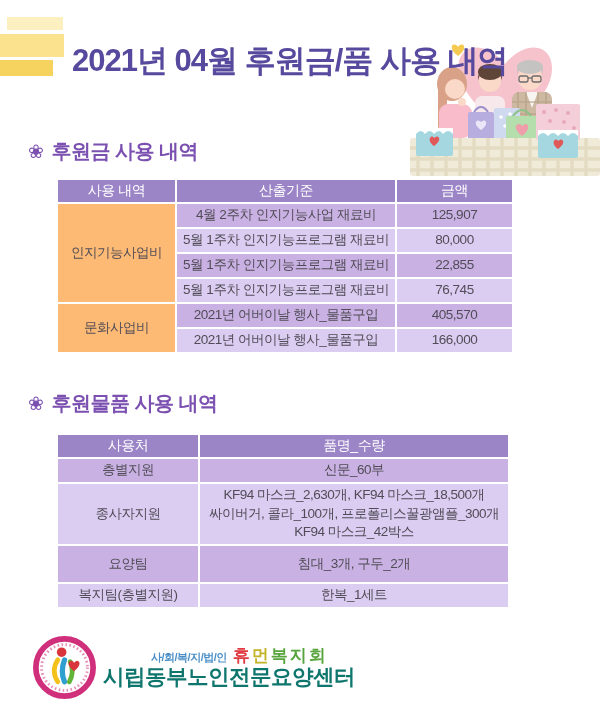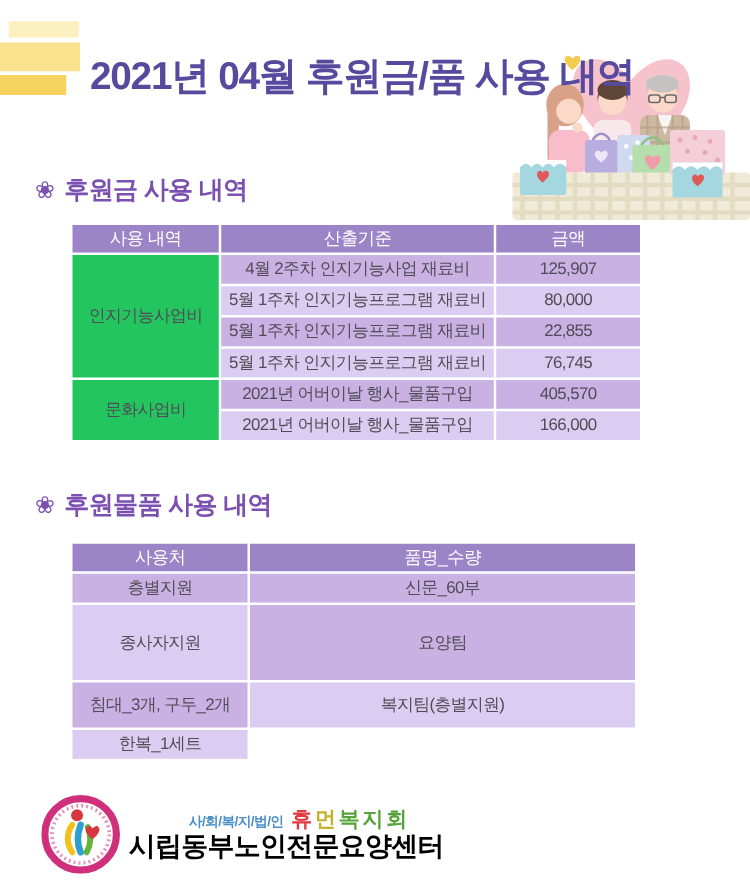--- a/index.html
+++ b/index.html
@@ -29,39 +29,39 @@
   .section-head .flower { font-size:19px; font-weight:normal; }
   .sh1 { top:138px; }
   .sh2 { top:390px; }
 
   
   .tbl { position:absolute; left:58px; display:grid; gap:2px; background:#fff; }
   .tbl > div { display:flex; align-items:center; justify-content:center; text-align:center; }
   .th { background:#9b85c7; color:#fff; font-weight:normal; font-size:14px; letter-spacing:-0.5px; }
   .r-dark  { background:#c9b2e3; }
   .r-light { background:#dbcdf1; }
-  .cat     { background:#22c55e; }
+  .cat     { background:#fdba74; }
   .cell { font-size:13.5px; letter-spacing:-0.5px; line-height:1.4; }
   .cell.multi { flex-direction:column; }
   .money-tbl { top:180px; grid-template-columns:117px 218px 115px; grid-template-rows:22px repeat(6,23px); }
   .money-tbl .span4 { grid-row:span 4; }
   .money-tbl .span2 { grid-row:span 2; }
   .goods-tbl { top:435px; grid-template-columns:140px 308px; grid-template-rows:22px 23px 60px 36px 23px; }
 
   
   .footer { position:absolute; left:33px; top:636px; display:flex; align-items:center; }
   .logo { width:63px; height:63px; flex:0 0 auto; }
   .footer-text { margin-left:7px; line-height:1.05; white-space:nowrap; }
   .org-line { display:flex; align-items:baseline; gap:6px;margin-left:48px; }
   .org-type { color:#4a8fc7; font-size:11px; font-weight:bold; letter-spacing:-0.5px; }
   .org-name { font-size:17px; font-weight:bold; letter-spacing:2px; }
   .c-red   { color:#e0393f; }
   .c-olive { color:#c3b32b; }
   .c-green { color:#58a43c; }
-  .center-name { color:#000000; font-size:21.5px; font-weight:bold; letter-spacing:-0.5px; margin-top:1px; }
+  .center-name { color:#0f766e; font-size:21.5px; font-weight:bold; letter-spacing:-0.5px; margin-top:1px; }
 </style>
 </head>
 <body>
 
 <div class="ybar ybar1"></div>
 <div class="ybar ybar2"></div>
 <div class="ybar ybar3"></div>
 
 <h1 class="page-title">2021년 04월 후원금/품 사용 내역</h1>
 
@@ -187,20 +187,25 @@
 </div>
 
 <div class="tbl goods-tbl">
   <div class="th">사용처</div>
   <div class="th">품명_수량</div>
 
   <div class="cell r-dark">층별지원</div>
   <div class="cell r-dark">신문_60부</div>
 
   <div class="cell r-light">종사자지원</div>
+  <div class="cell r-light multi">
+    <div>KF94 마스크_2,630개, KF94 마스크_18,500개</div>
+    <div>싸이버거, 콜라_100개, 프로폴리스꿀광앰플_300개</div>
+    <div>KF94 마스크_42박스</div>
+  </div>
 
   <div class="cell r-dark multi">
     <div>요양팀</div>
   </div>
   <div class="cell r-dark">침대_3개, 구두_2개</div>
 
   <div class="cell r-light">복지팀(층별지원)</div>
   <div class="cell r-light">한복_1세트</div>
 </div>
 

